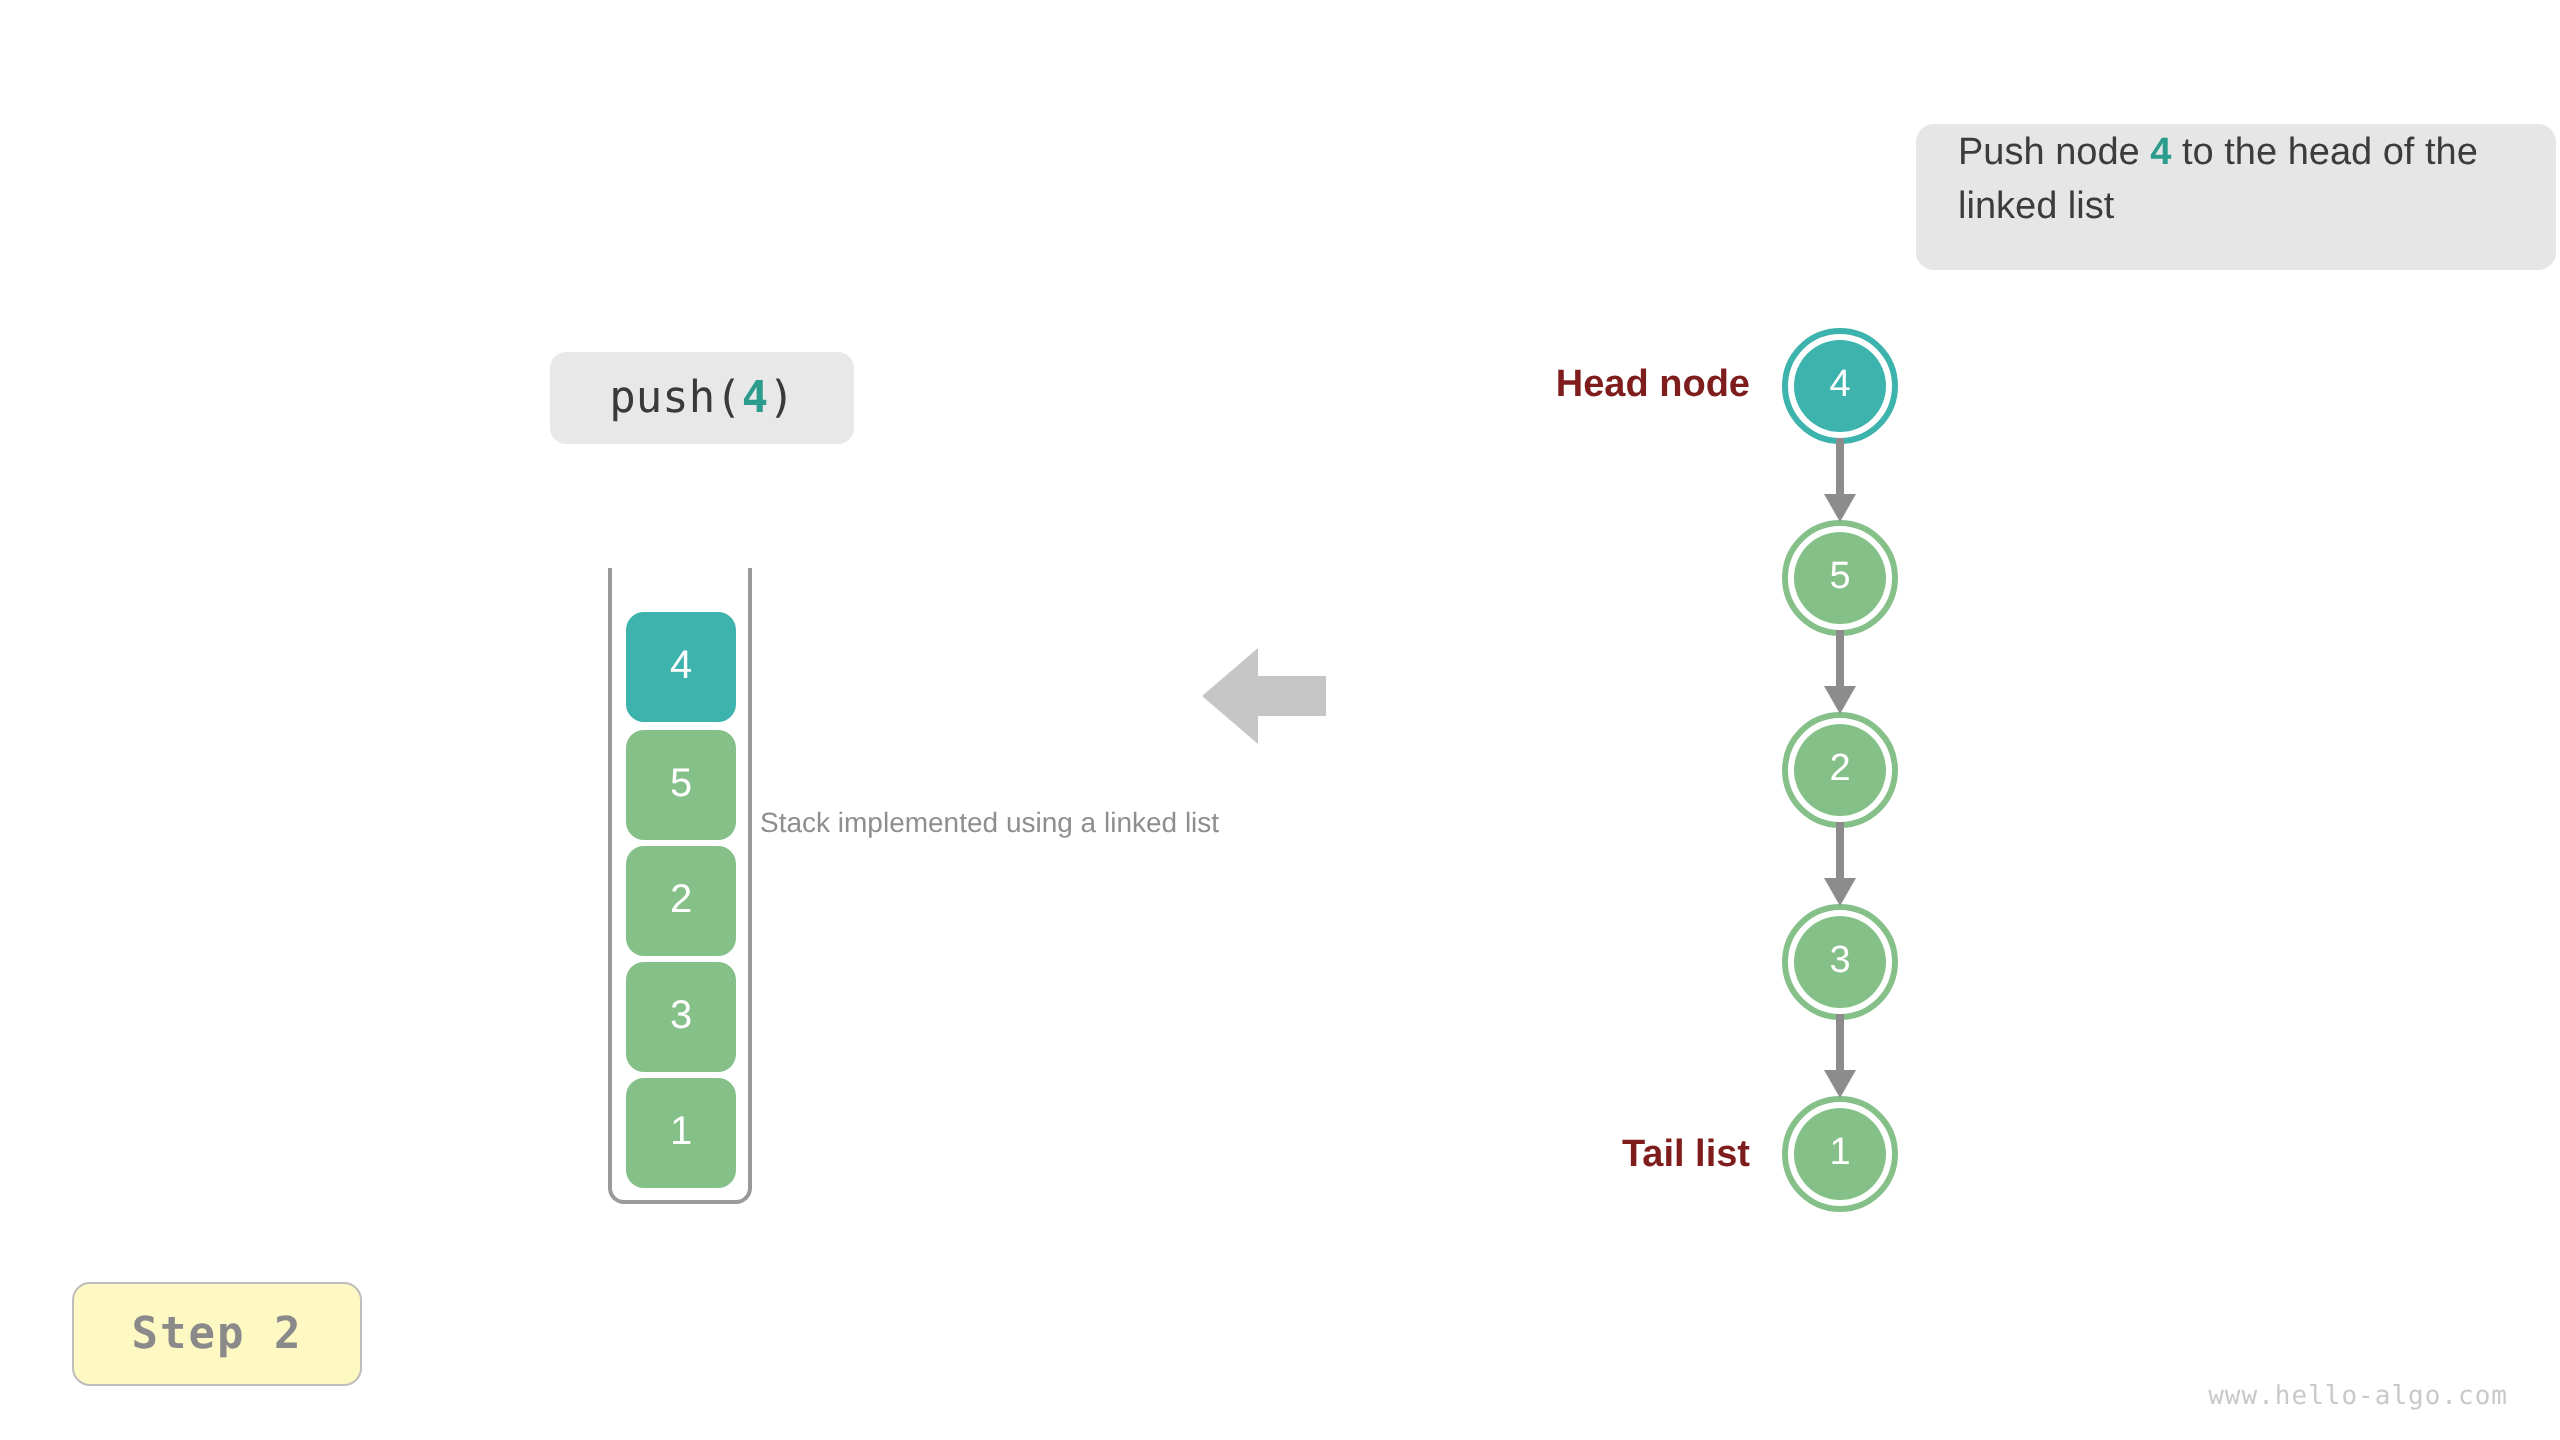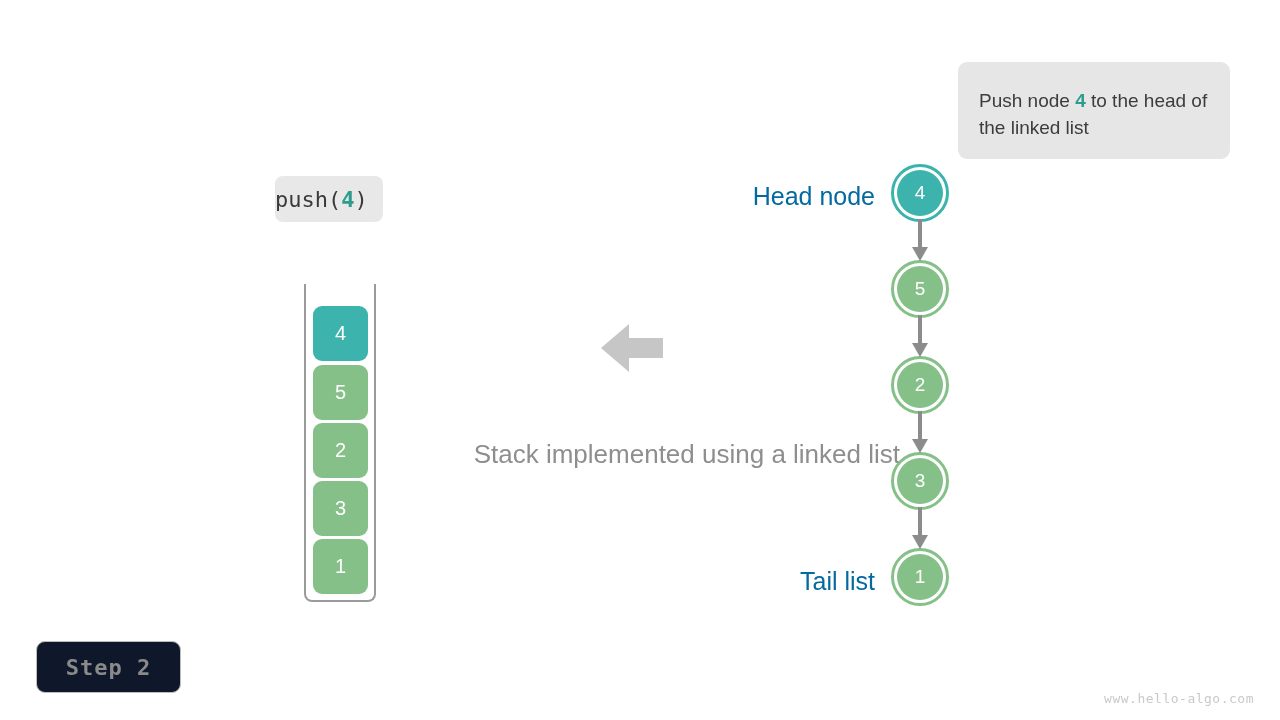--- a/index.html
+++ b/index.html
@@ -16,44 +16,45 @@
     -webkit-font-smoothing: antialiased;
   }
 
   
   .abs { position: absolute; }
 
   
   #callout {
     left: 958px;
     top: 62px;
-    width: 272px;
-    box-sizing: border-box;
-    padding: 25px 20px 18px 21px;
+    width: 320px;
+    box-sizing: border-box;
+    padding: 1px 20px 18px 21px;
     background: #e6e6e6;
     border-radius: 9px;
     color: #3c3c3c;
     font-size: 19px;
     line-height: 27px;
   }
   #callout .hl {
     color: #2c9c8d;
     font-weight: bold;
   }
 
   
   #op-chip {
     left: 275px;
     top: 176px;
-    width: 108px;
+    width: 152px;
     height: 46px;
     background: #e8e8e8;
     border-radius: 8px;
     display: flex;
     align-items: center;
+    justify-content: center;
     font-family: "DejaVu Sans Mono", "Liberation Mono", monospace;
     font-size: 22px;
     color: #3a3a3a;
     letter-spacing: 0px;
   }
   #op-chip .num {
     color: #2c9c8d;
     font-weight: bold;
   }
 
@@ -95,24 +96,23 @@
   #big-arrow {
     left: 601px;
     top: 320px;
     width: 62px;
     height: 56px;
   }
   #caption {
     left: 380px;
     top: 403px;
     width: 520px;
-    text-align: right;
-    font-size: 26px;
+    text-align: left;
+    font-size: 14px;
     color: #8e8e8e;
-    margin-top: 36px;
   }
 
   
   #list-wrap {
     left: 755px;
     top: 155px;
     width: 210px;
     height: 470px;
   }
   .node {
@@ -138,35 +138,35 @@
     font-size: 19px;
     font-weight: 500;
   }
   .edge {
     position: absolute;
     width: 24px;
     height: 40px;
   }
   .side-label {
     position: absolute;
-    font-size: 25px;
-    font-weight: normal;
-    color: #0369a1;
+    font-size: 19px;
+    font-weight: bold;
+    color: #7f1d1d;
     white-space: nowrap;
     text-align: right;
   }
 
   
   #step-badge {
     left: 36px;
     top: 641px;
     width: 145px;
     height: 52px;
     box-sizing: border-box;
-    background: #0f172a;
+    background: #fef9c3;
     border: 1.5px solid #bdbdbd;
     border-radius: 9px;
     display: flex;
     align-items: center;
     justify-content: center;
     font-family: "DejaVu Sans Mono", "Liberation Mono", monospace;
     font-size: 22px;
     font-weight: bold;
     color: #8a8a8a;
     letter-spacing: 1px;

